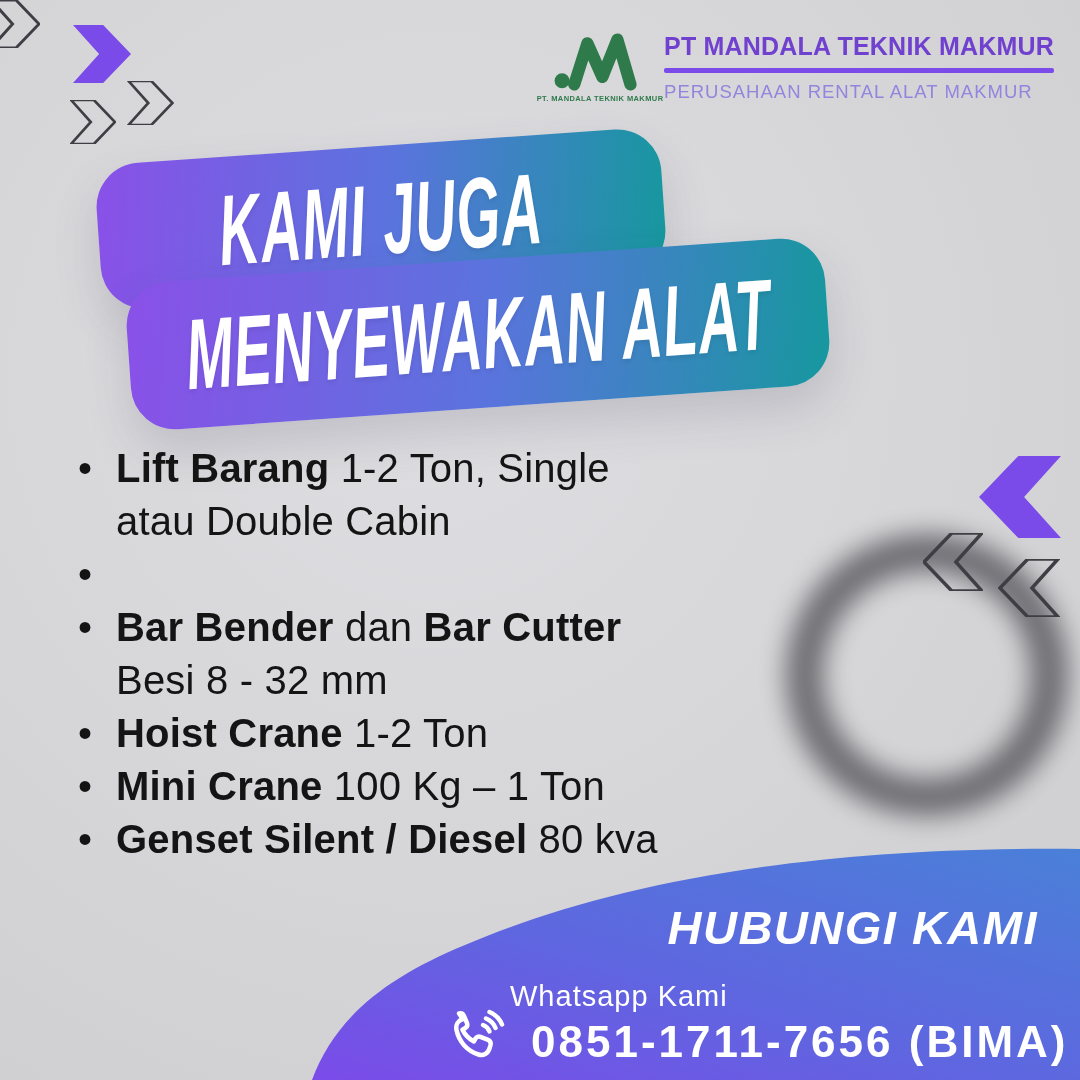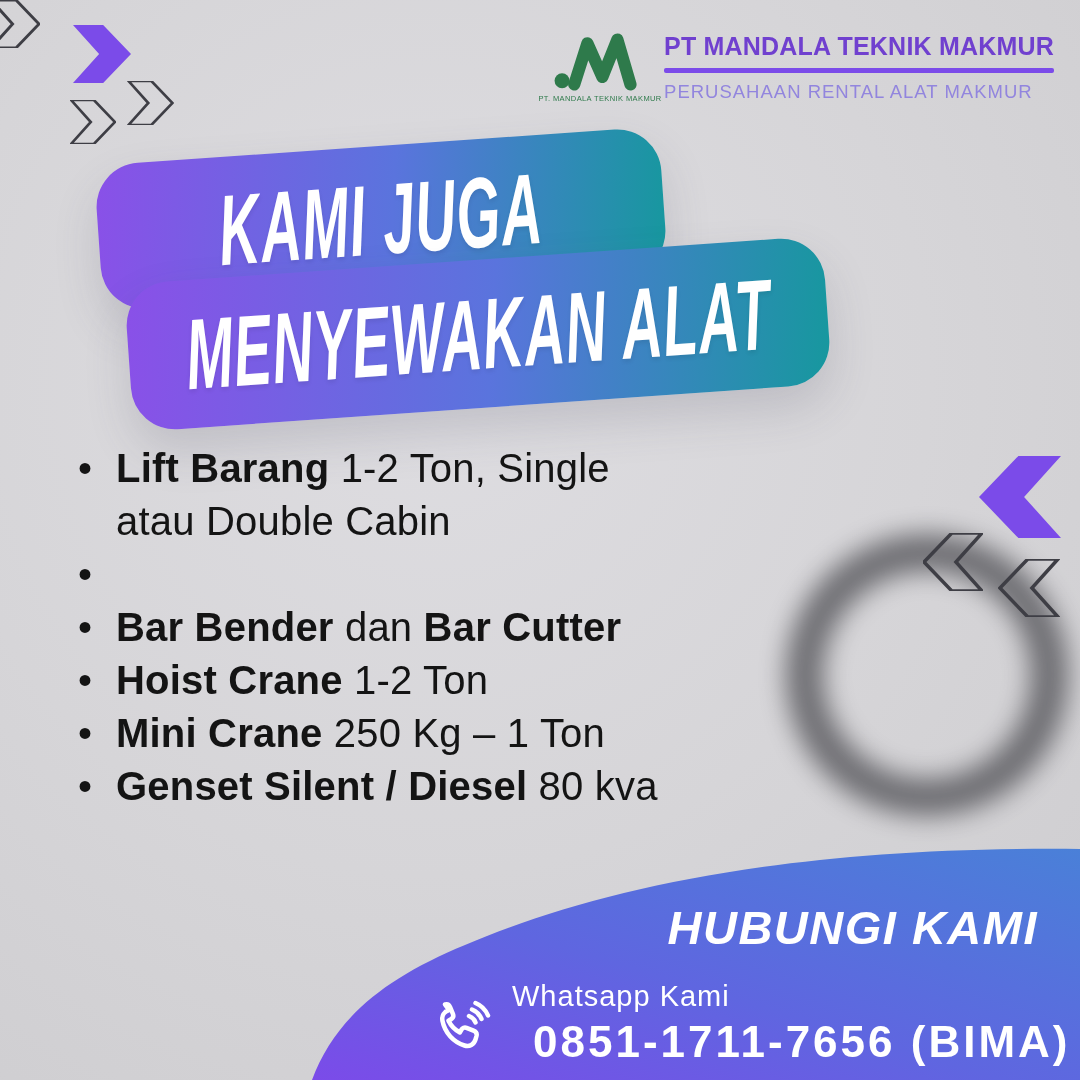--- a/index.html
+++ b/index.html
@@ -8,21 +8,21 @@
     width:1080px;height:1080px;
     overflow:hidden;
     font-family:"Liberation Sans", sans-serif;
     background:radial-gradient(115% 115% at 40% 35%, #dedde1 0%, #d6d5d8 40%, #cfced1 70%, #c2c1c6 100%);
   }
   .abs{position:absolute;}
 
   
   #header{top:32px;right:26px;display:flex;gap:14px;align-items:flex-start;}
   #logo-wrap{display:flex;flex-direction:column;align-items:center;width:100px;}
-  #logo-caption{font-size:7.5px;font-weight:normal;letter-spacing:.4px;color:var(--logo-green);margin-top:2px;white-space:nowrap;}
+  #logo-caption{font-size:7.5px;font-weight:bold;letter-spacing:.4px;color:var(--logo-green);margin-top:2px;white-space:nowrap;}
   #header-text{display:flex;flex-direction:column;}
   #company-name{font-size:25px;font-weight:bold;color:var(--header-purple);letter-spacing:.2px;white-space:nowrap;}
   #brand-divider{height:5px;background:var(--accent-purple);border-radius:2px;margin:7px 0 8px 0;}
   #company-tagline{font-size:18.5px;color:var(--tagline-purple);letter-spacing:1px;white-space:nowrap;}
 
   
   .headline-card{
     border-radius:44px;
     background:linear-gradient(97deg, #8a50e8 0%, #5a74dd 52%, #16989e 100%);
     transform:rotate(-4deg);
@@ -50,21 +50,21 @@
     left:786px;top:534px;width:208px;height:208px;border-radius:50%;
     border:37px solid var(--ring-gray);filter:blur(13px);opacity:.82;
   }
 
   
   #contact-blob{left:0;bottom:0;width:1080px;height:240px;display:block;}
   #contact-heading{
     top:900px;right:42px;color:#fff;font-weight:bold;font-style:italic;
     font-size:47px;letter-spacing:1.5px;white-space:nowrap;text-align:right;
   }
-  #contact-row{left:432px;top:980px;display:flex;gap:16px;align-items:center;}
+  #contact-row{left:446px;top:980px;display:flex;align-items:flex-end;}
   #phone-icon{width:64px;height:64px;margin-top:4px;}
   #contact-col{display:flex;flex-direction:column;color:#fff;}
   #whatsapp-label{font-size:29px;letter-spacing:1px;}
   #phone-number{font-size:44px;font-weight:bold;letter-spacing:3px;margin-top:4px;white-space:nowrap;margin-left:21px;}
 
   .chev{display:block;}
 </style>
 </head>
 <body>
 
@@ -118,28 +118,29 @@
       </div>
       <div class="li-row">
         <span class="bullet">•</span>
       </div>
       <div class="li-row">
         <span class="bullet">•</span>
         <span class="li-text"><span class="bold">Bar Bender</span><span> dan </span><span class="bold">Bar Cutter</span></span>
       </div>
       <div class="li-row">
         <span class="bullet"></span>
+        <span class="li-text"><span>Besi 8 - 32 mm</span></span>
       </div>
       <div class="li-row">
         <span class="bullet">•</span>
         <span class="li-text"><span class="bold">Hoist Crane</span><span> 1-2 Ton</span></span>
       </div>
       <div class="li-row">
         <span class="bullet">•</span>
-        <span class="li-text"><span class="bold">Mini Crane</span><span> 250 Kg – 1 Ton</span></span>
+        <span class="li-text"><span class="bold">Mini Crane</span><span> 100 Kg – 1 Ton</span></span>
       </div>
       <div class="li-row">
         <span class="bullet">•</span>
         <span class="li-text"><span class="bold">Genset Silent / Diesel</span><span> 80 kva</span></span>
       </div>
     </div>
 
   <div id="blur-ring" class="abs"></div>
   <svg class="abs chev" style="left:978px;top:456px" width="84" height="82" viewBox="0 0 100 100">
     <polygon points="100,0 48,0 0,50 48,100 100,100 55,50" fill="var(--accent-purple)"></polygon>

